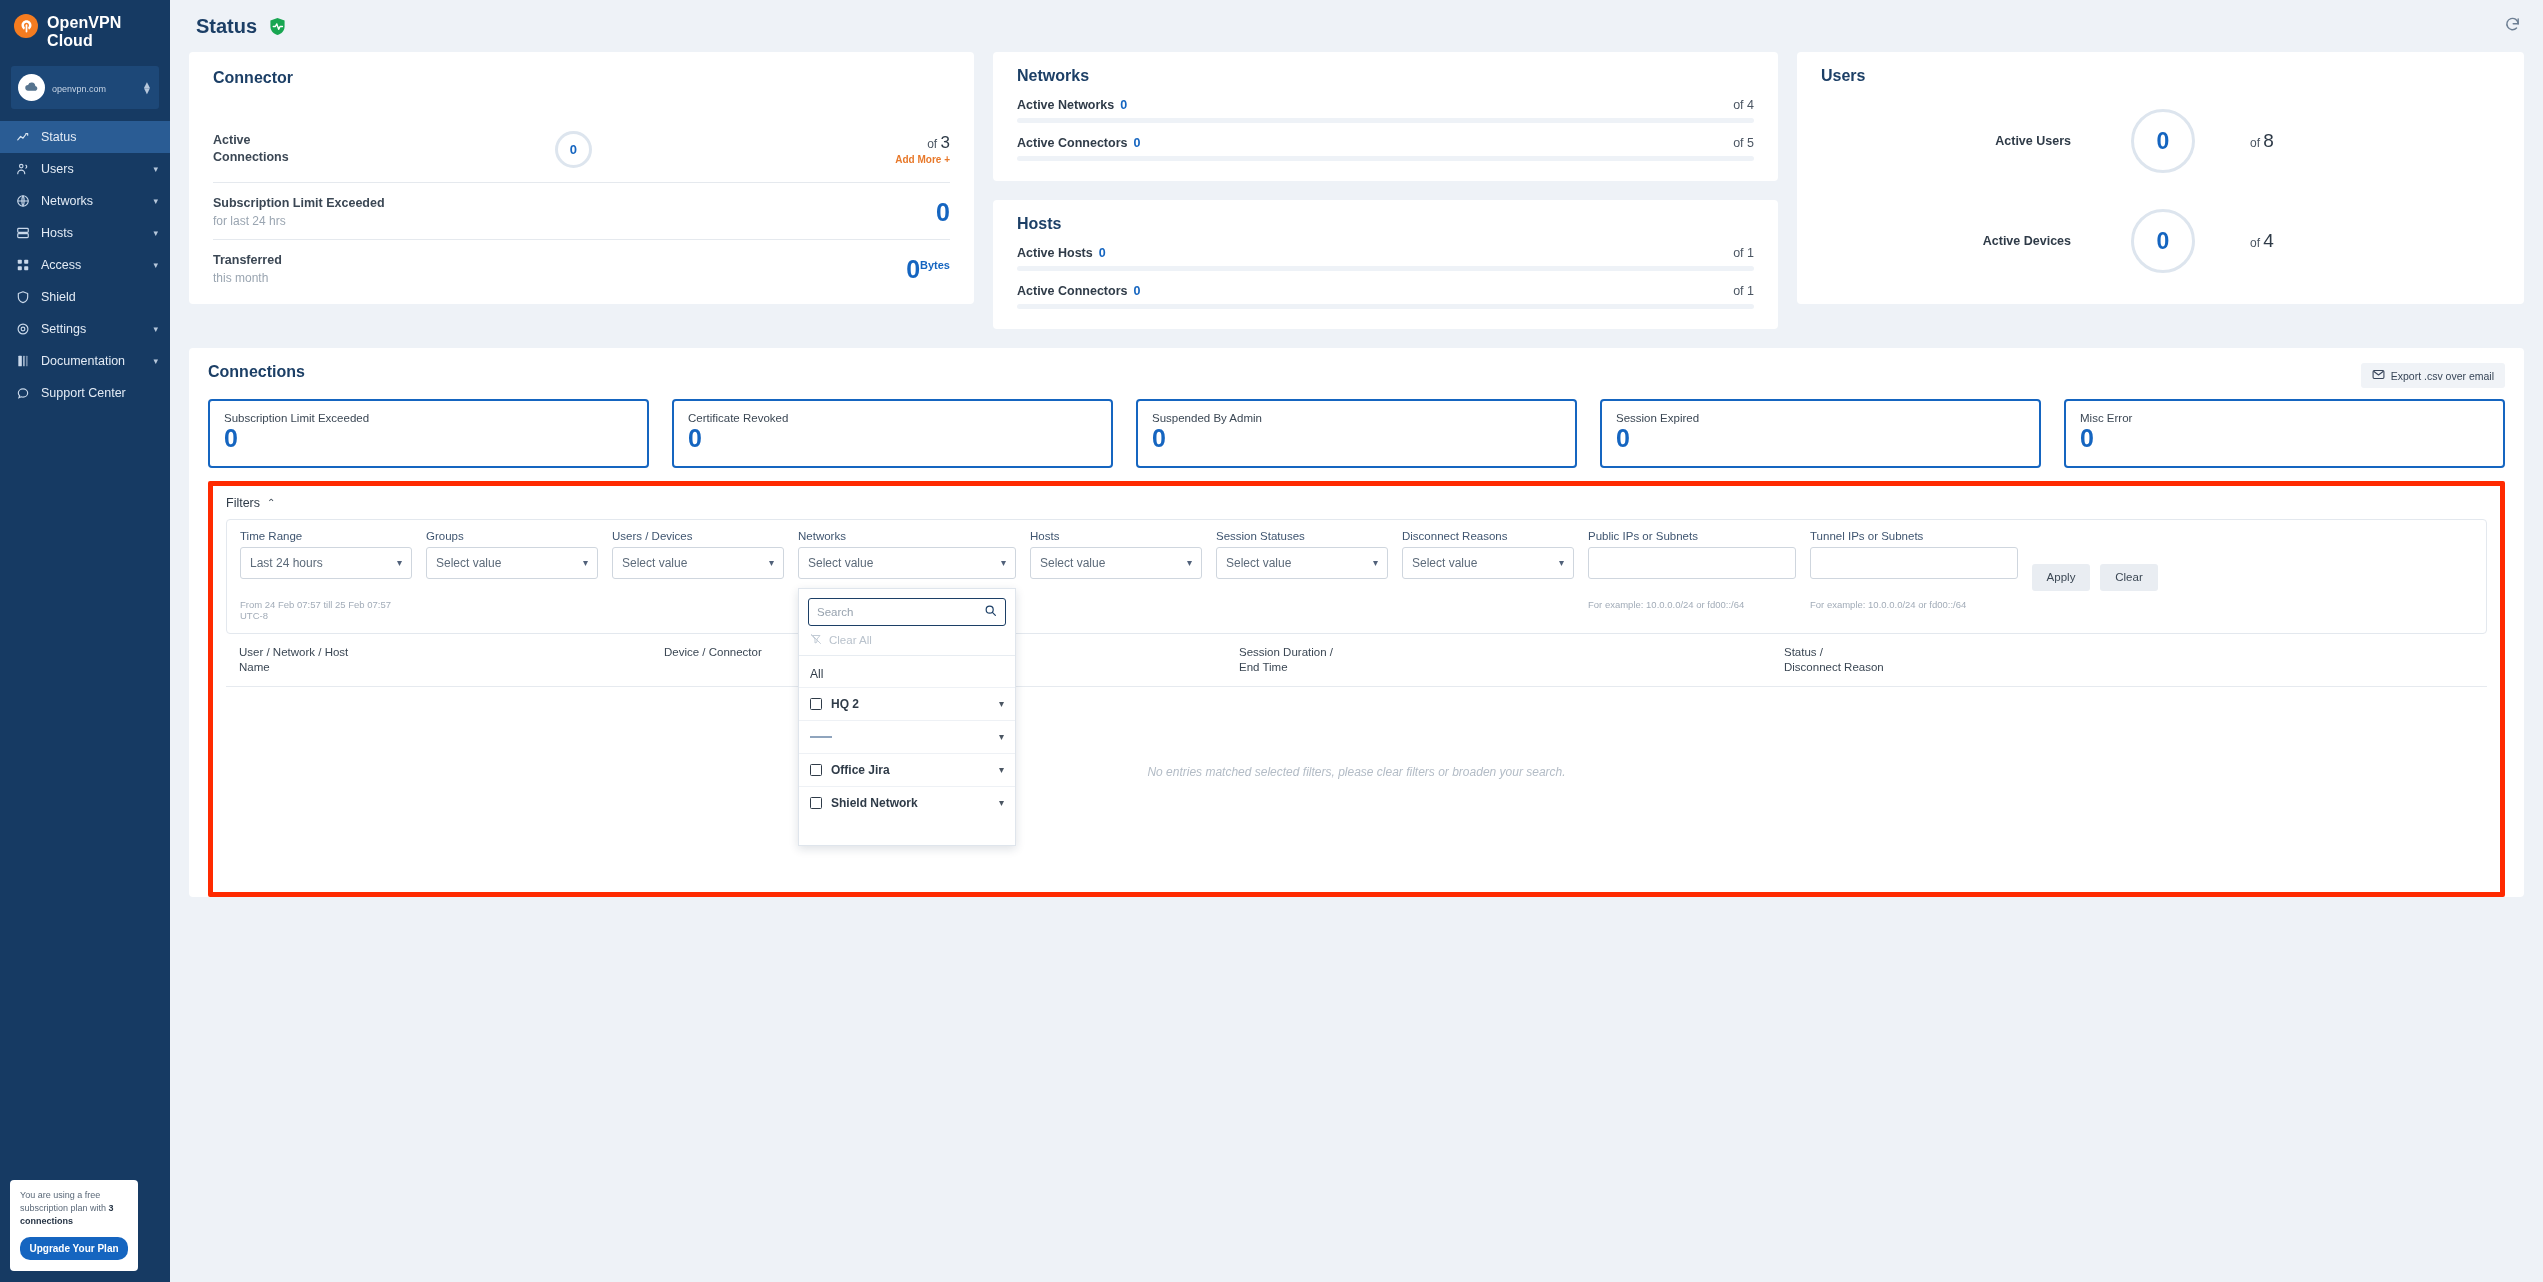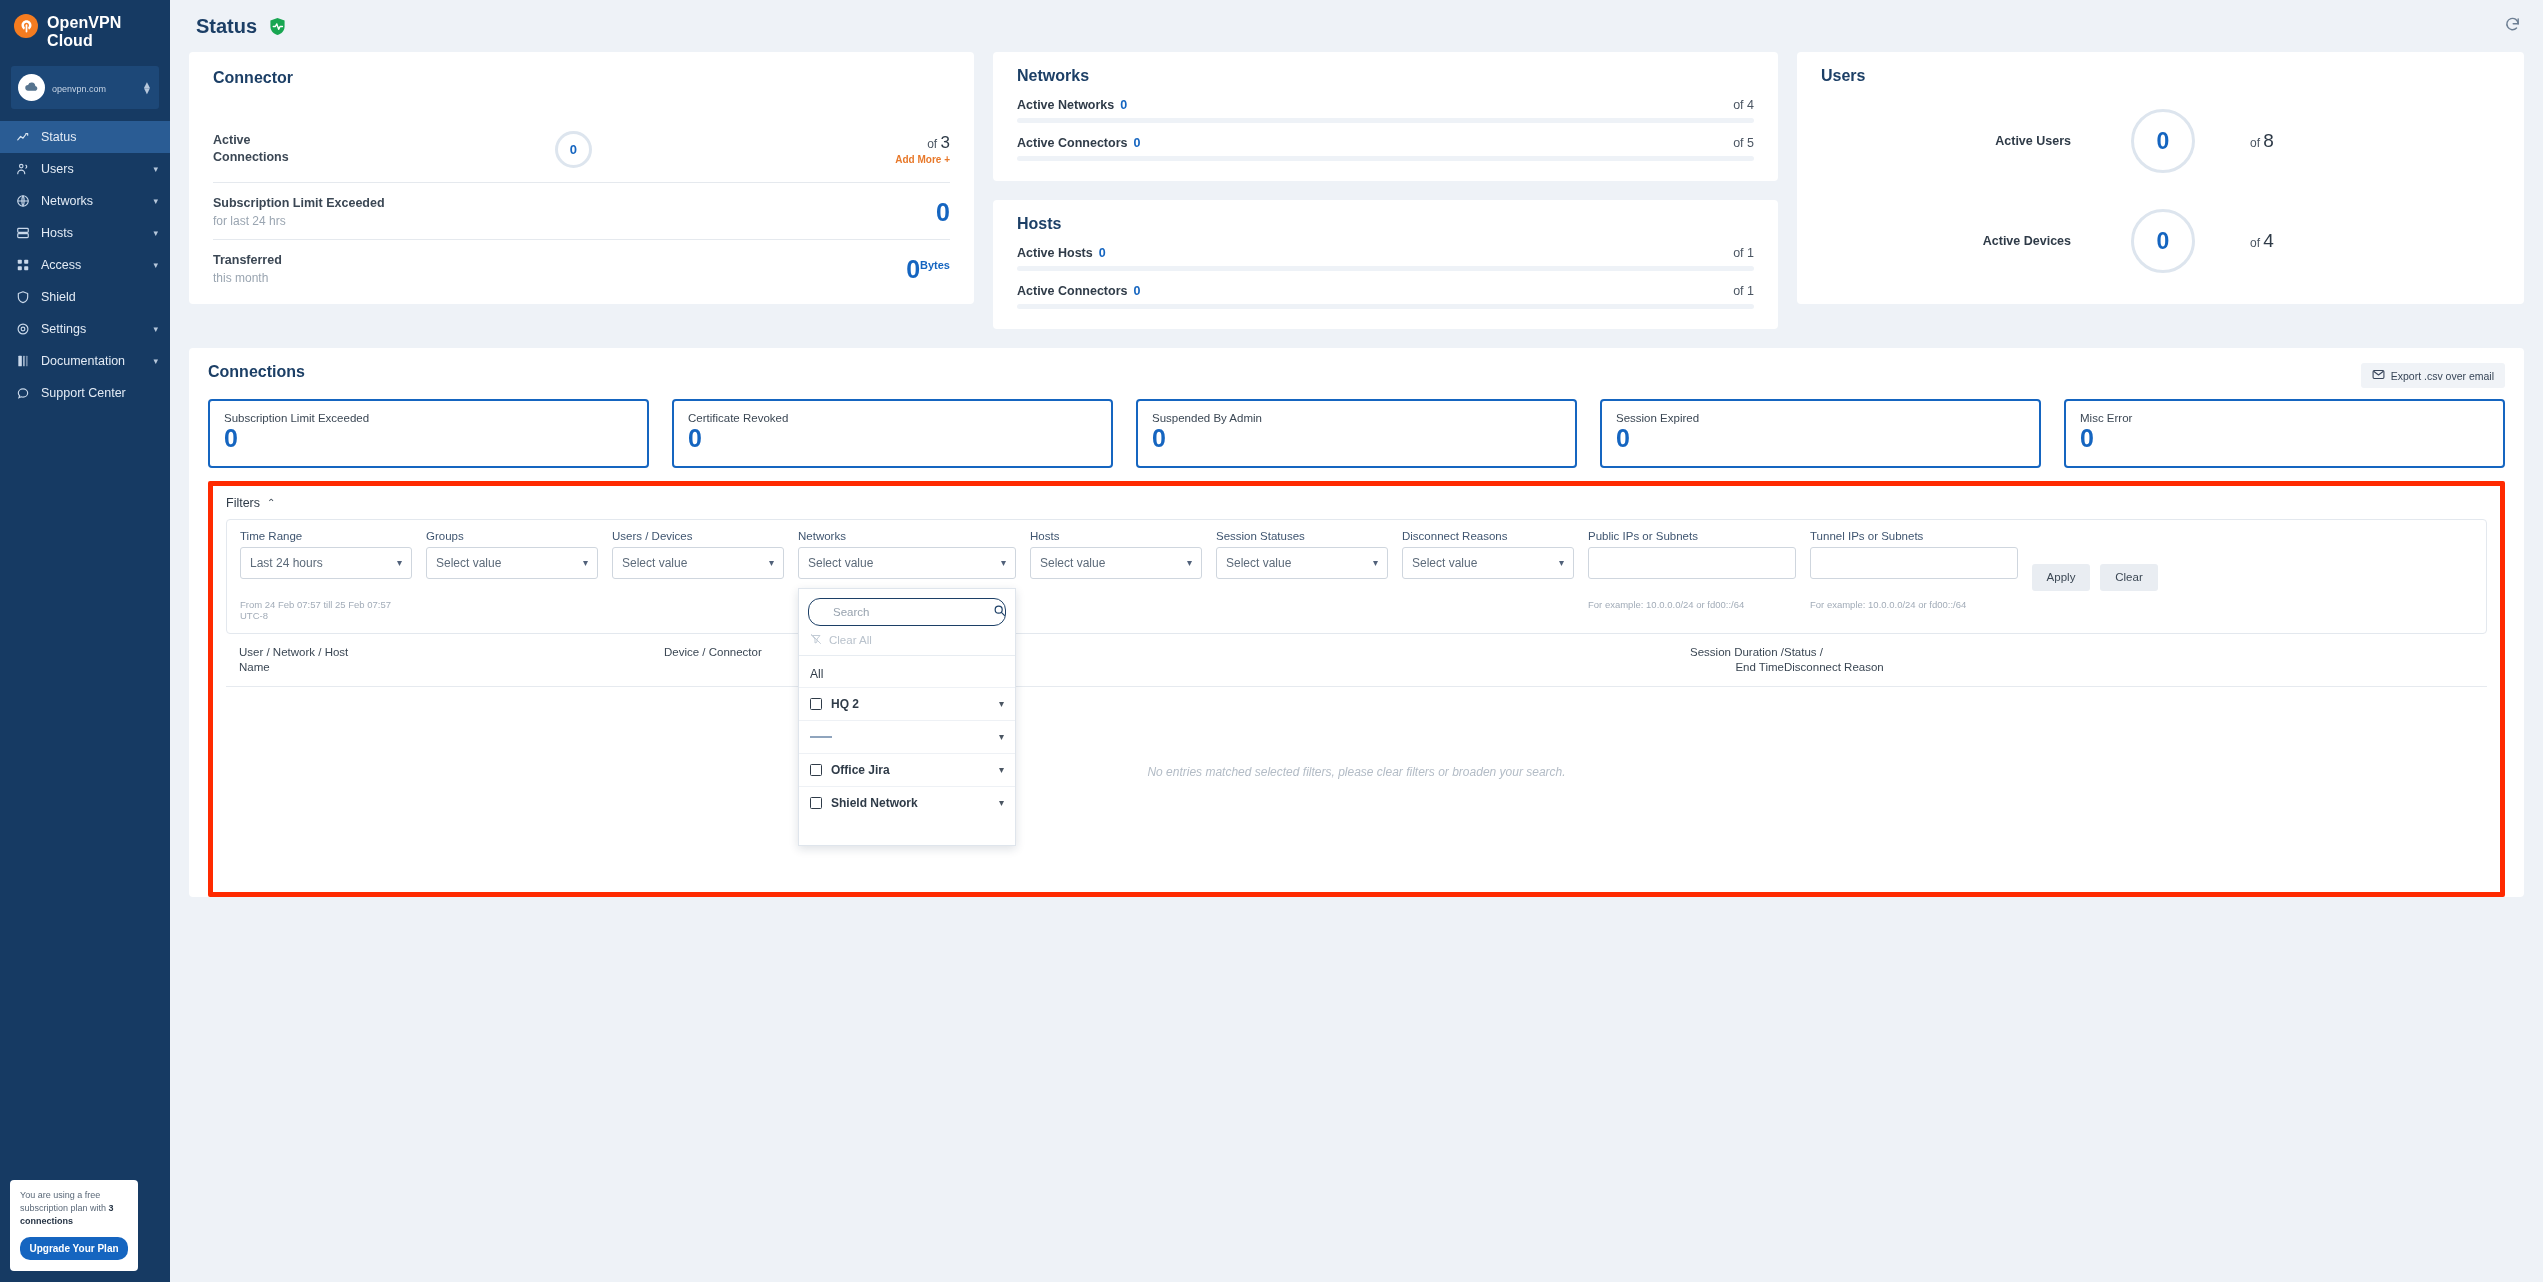--- a/index.html
+++ b/index.html
@@ -214,22 +214,22 @@
 
   
   .dd {
     position: absolute; top: 58px; left: 0; width: 218px;
     background: #fff; border: 1px solid #dfe5ec;
     box-shadow: 0 3px 9px rgba(20,40,70,.14);
     z-index: 40;
   }
   .dd-top { padding: 9px 9px 0 9px; }
   .dd-search {
-    height: 28px; border: 1px solid #1c3f66; border-radius: 12px;
-    display: flex; align-items: center; padding: 0 24px; gap: 6px;
+    height: 28px; border: 1px solid #1c3f66; border-radius: 3px;
+    display: flex; align-items: center; padding: 0 8px; gap: 6px;
   }
   .dd-search input {
     border: none; outline: none; flex: 1; font-size: 11.5px;
     font-family: inherit; color: #3b4754; background: transparent;
   }
   .dd-search input::placeholder { color: #97a2ae; }
   .dd-clear {
     display: flex; align-items: center; gap: 7px;
     padding: 7px 9px 8px 11px; font-size: 11.5px; color: #b9c2cc;
     border-bottom: 1px solid #e7ecf1; cursor: pointer;
@@ -254,21 +254,21 @@
 
   
   .tbl { margin-top: 2px; }
   .tbl-head {
     display: flex; padding: 9px 13px 10px 13px;
     border-bottom: 1px solid #e6eaef;
   }
   .th { font-size: 11.5px; color: #3b4754; line-height: 1.35; }
   .th.c1 { flex: 0 0 425px; }
   .th.c2 { flex: 0 0 575px; }
-  .th.c3 { flex: 0 0 545px; text-align: right; }
+  .th.c3 { flex: 0 0 545px; }
   .th.c4 { flex: 1; }
   .tbl-empty {
     height: 205px; display: flex; align-items: flex-start; justify-content: center;
     padding-top: 78px;
     font-size: 12px; color: #b3bcc6; font-style: italic;
   }
 </style>
 </head>
 <body>
 

